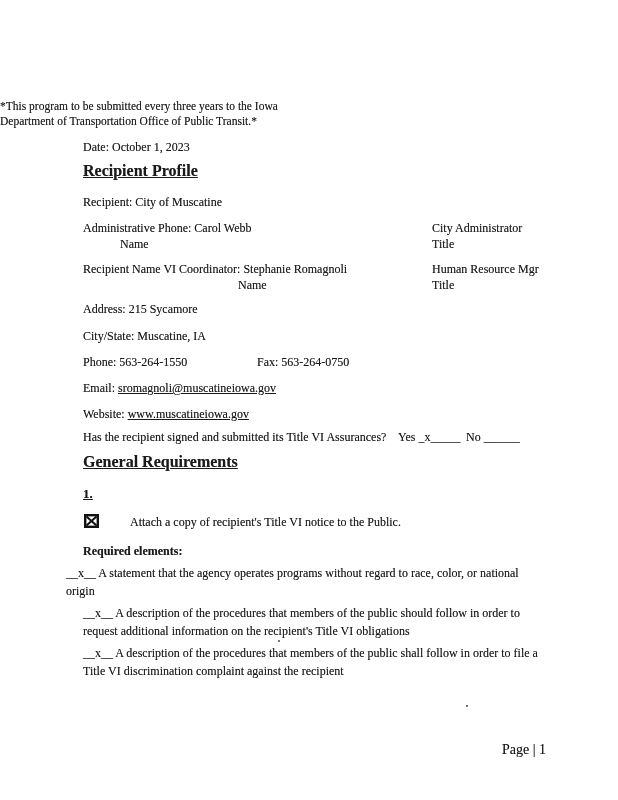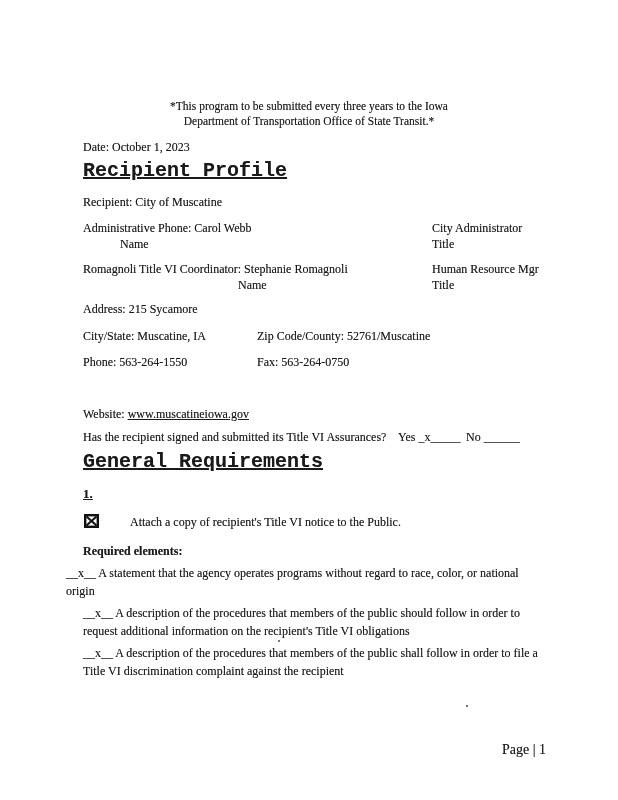--- a/index.html
+++ b/index.html
@@ -8,61 +8,64 @@
     width:618px;
     height:800px;
     background:#ffffff;
     font-family:"Liberation Serif","DejaVu Serif",serif;
     font-size:12px;
     color:#1a1a1a;
     overflow:hidden;
     text-shadow:0 0 0.5px rgba(0,0,0,0.45);
   }
   .abs{position:absolute;white-space:nowrap;line-height:14px;}
-  .center{left:0;width:618px;text-align:center;font-size:11.5px;}
-  .h{font-weight:bold;font-size:20px;text-decoration:underline;font-family:Liberation Mono, monospace;}
+  .center{left:0;width:618px;font-size:11.5px;}
+  .h{font-weight:bold;font-size:16px;text-decoration:underline;}
   .bold{font-weight:bold;}
   .para{white-space:normal;width:458px;line-height:18px;}
   .doclink{text-decoration:underline;color:#1a1a1a;cursor:pointer;}
   .cbx{position:absolute;left:84px;top:514px;width:15px;height:14px;}
   .cbx svg{display:block;}
   .speck{position:absolute;width:2px;height:2px;background:#4a4a4a;border-radius:50%;}
 </style>
 </head>
 <body>
 
 <div class="page">
 
   <div class="abs center" style="top:99px">*This program to be submitted every three years to the Iowa</div>
-  <div class="abs center" style="top:114px">Department of Transportation Office of State Transit.*</div>
+  <div class="abs center" style="top:114px">Department of Transportation Office of Public Transit.*</div>
 
   <div class="abs" style="top:140px;left:83px">Date: October 1, 2023</div>
 
   <div class="abs h" style="top:164px;left:83px">Recipient Profile</div>
 
   <div class="abs" style="top:195px;left:83px">Recipient: City of Muscatine</div>
 
   <div class="abs" style="top:221px;left:83px">Administrative Phone: Carol Webb</div>
   <div class="abs" style="top:221px;left:432px">City Administrator</div>
   <div class="abs" style="top:237px;left:120px">Name</div>
   <div class="abs" style="top:237px;left:432px">Title</div>
 
-  <div class="abs" style="top:262px;left:83px">Romagnoli Title VI Coordinator: Stephanie Romagnoli</div>
+  <div class="abs" style="top:262px;left:83px">Recipient Name VI Coordinator: Stephanie Romagnoli</div>
   <div class="abs" style="top:262px;left:432px">Human Resource Mgr</div>
   <div class="abs" style="top:278px;left:238px">Name</div>
   <div class="abs" style="top:278px;left:432px">Title</div>
 
   <div class="abs" style="top:302px;left:83px">Address: 215 Sycamore</div>
 
   <div class="abs" style="top:329px;left:83px">City/State: Muscatine, IA</div>
-  <div class="abs" style="top:329px;left:257px">Zip Code/County: 52761/Muscatine</div>
 
   <div class="abs" style="top:355px;left:83px">Phone: 563-264-1550</div>
   <div class="abs" style="top:355px;left:257px">Fax: 563-264-0750</div>
 
+  <div class="abs" style="top:381px;left:83px">
+    <span>Email:</span>
+    <span class="doclink">sromagnoli@muscatineiowa.gov</span>
+  </div>
 
   <div class="abs" style="top:407px;left:83px">
     <span>Website:</span>
     <span class="doclink">www.muscatineiowa.gov</span>
   </div>
 
   <div class="abs" style="top:430px;left:83px">Has the recipient signed and submitted its Title VI Assurances?</div>
   <div class="abs" style="top:430px;left:398px">Yes _x_____</div>
   <div class="abs" style="top:430px;left:466px">No ______</div>
 

